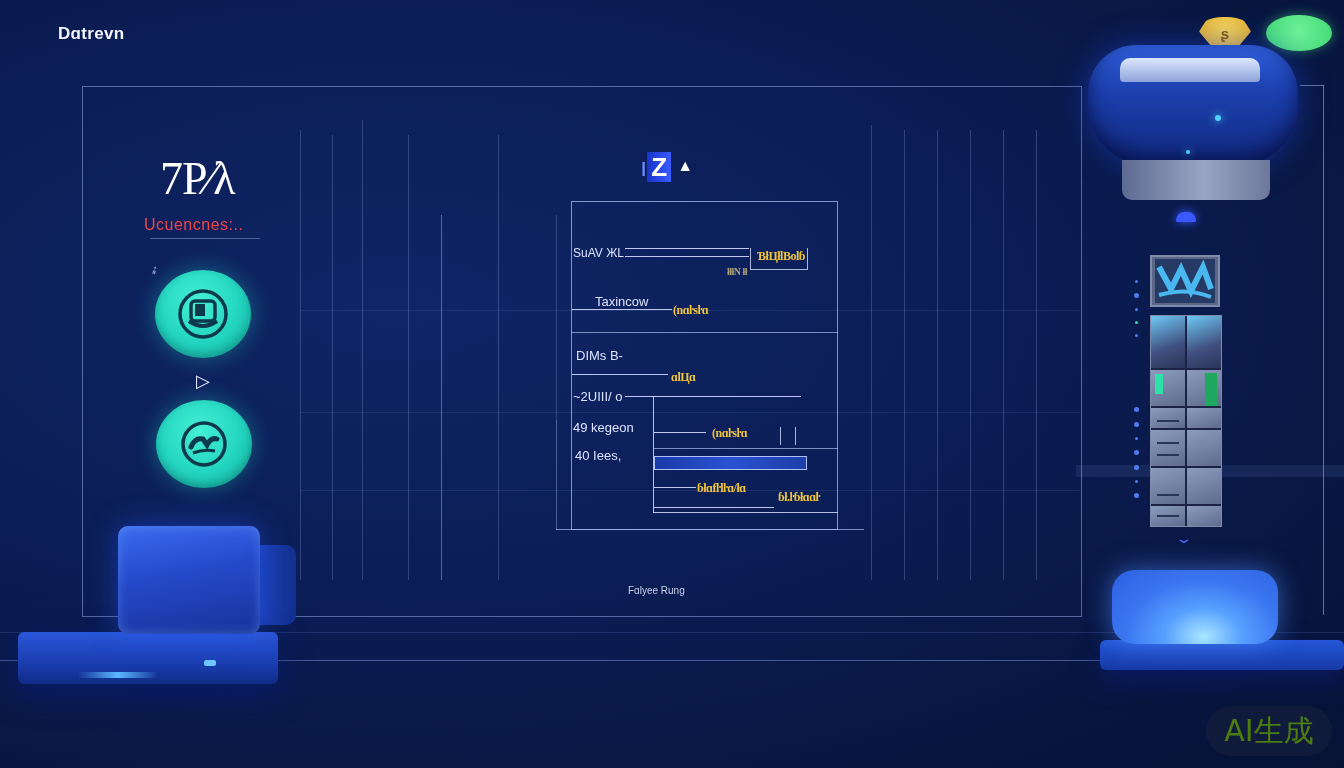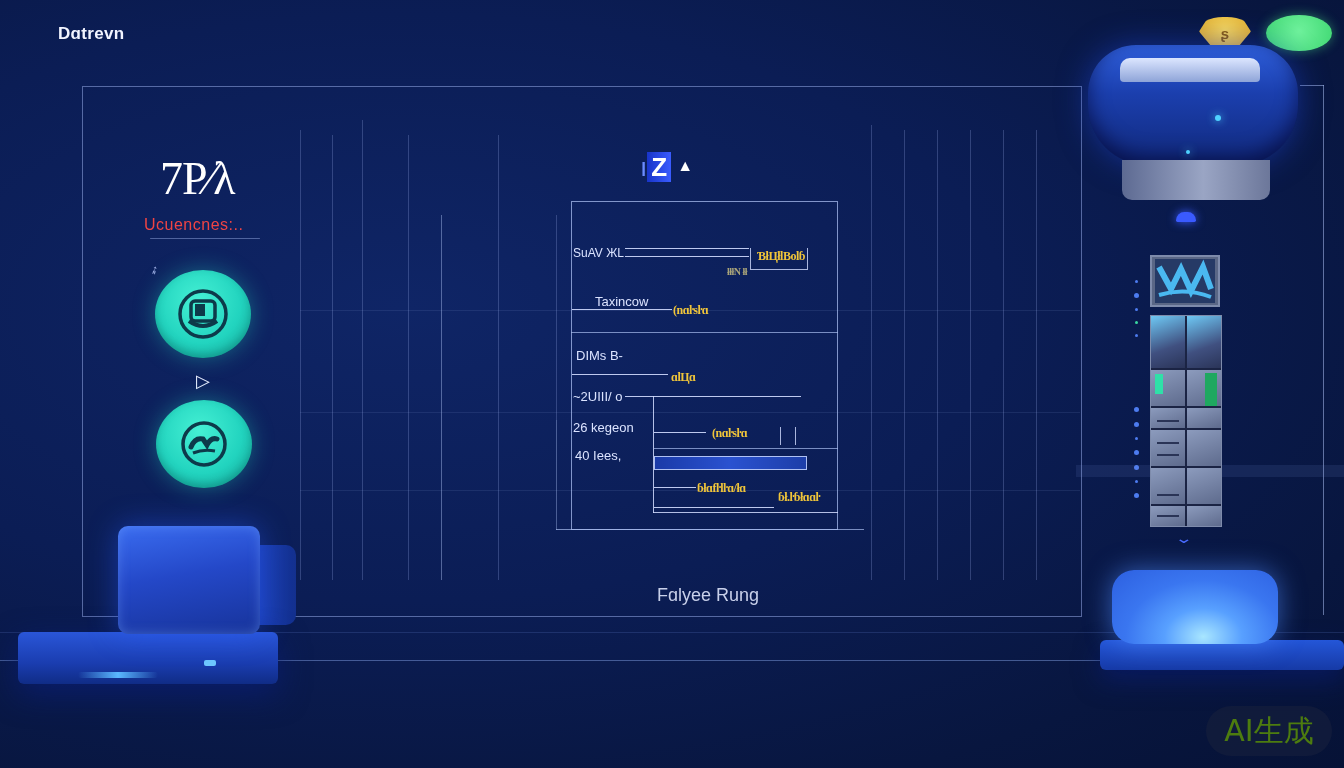--- a/index.html
+++ b/index.html
@@ -70,21 +70,21 @@
   .divider-h { left: 571px; height: 1px; background: rgba(170,190,240,0.7); }
 
   .lbl { font-size: 13px; color: #dbe3ff; white-space: nowrap; }
   .gold { font-size: 12px; font-weight: bold; color: #f0c53a; white-space: nowrap; letter-spacing: -0.5px; font-family: "Liberation Serif", serif; }
   .muted-gold { color: #a9a47a; font-size: 10px; }
   .bar-line { height: 1px; background: rgba(210,220,255,0.9); }
   .bracket { border: 1px solid rgba(210,220,255,0.8); }
   .blue-bar { left: 654px; top: 456px; width: 153px; height: 14px; background: linear-gradient(90deg,#1a3aa8,#2a52d0,#1d3ea8); border: 1px solid rgba(200,215,255,0.85); }
   .vtick { width: 1px; height: 18px; background: rgba(210,220,255,0.8); }
 
-  .footer-label { left: 657px; top: 585px; font-size: 18px; color: #c8d0ea; }
+  .footer-label { left: 628px; top: 585px; font-size: 10px; color: #c8d0ea; }
 
   
   .pill-gold {
     left: 1199px; top: 17px; width: 52px; height: 32px; border-radius: 46% 46% 50% 50% / 40% 40% 60% 60%;
     background: radial-gradient(circle at 50% 40%, #f6d55a, #e0a928);
     display: flex; align-items: center; justify-content: center; color: #8a5a0a; font-size: 15px; font-weight: bold;
     clip-path: polygon(18% 0, 82% 0, 100% 45%, 72% 100%, 28% 100%, 0 45%);
     cursor: pointer;
   }
   .pill-green {
@@ -213,21 +213,21 @@
 <div class="abs gold" style="left:673px;top:303px;">(nɑŀsŀɑ</div>
 
 <div class="abs lbl" style="left:576px;top:348px;">DIMs B-</div>
 <div class="abs bar-line" style="left:572px;top:374px;width:96px;"></div>
 <div class="abs gold" style="left:671px;top:370px;">ɑlЦɑ</div>
 
 <div class="abs lbl" style="left:573px;top:389px;">~2UIII/ o</div>
 <div class="abs bar-line" style="left:625px;top:396px;width:176px;"></div>
 <div class="abs" style="left:653px;top:396px;width:1px;height:117px;background:rgba(210,220,255,0.85);"></div>
 
-<div class="abs lbl" style="left:573px;top:420px;">26 kegeon</div>
+<div class="abs lbl" style="left:573px;top:420px;">49 kegeon</div>
 <div class="abs bar-line" style="left:654px;top:432px;width:52px;"></div>
 <div class="abs gold" style="left:712px;top:426px;">(nɑŀsŀɑ</div>
 <div class="abs vtick" style="left:780px;top:427px;"></div>
 <div class="abs vtick" style="left:795px;top:427px;"></div>
 <div class="abs divider-h" style="left:654px;top:448px;width:184px;"></div>
 
 <div class="abs lbl" style="left:575px;top:448px;">40 Iees,</div>
 <div class="abs blue-bar"></div>
 <div class="abs bar-line" style="left:654px;top:487px;width:42px;"></div>
 <div class="abs gold" style="left:697px;top:481px;">ɓłɑfŀlŀɑ/łɑ</div>

